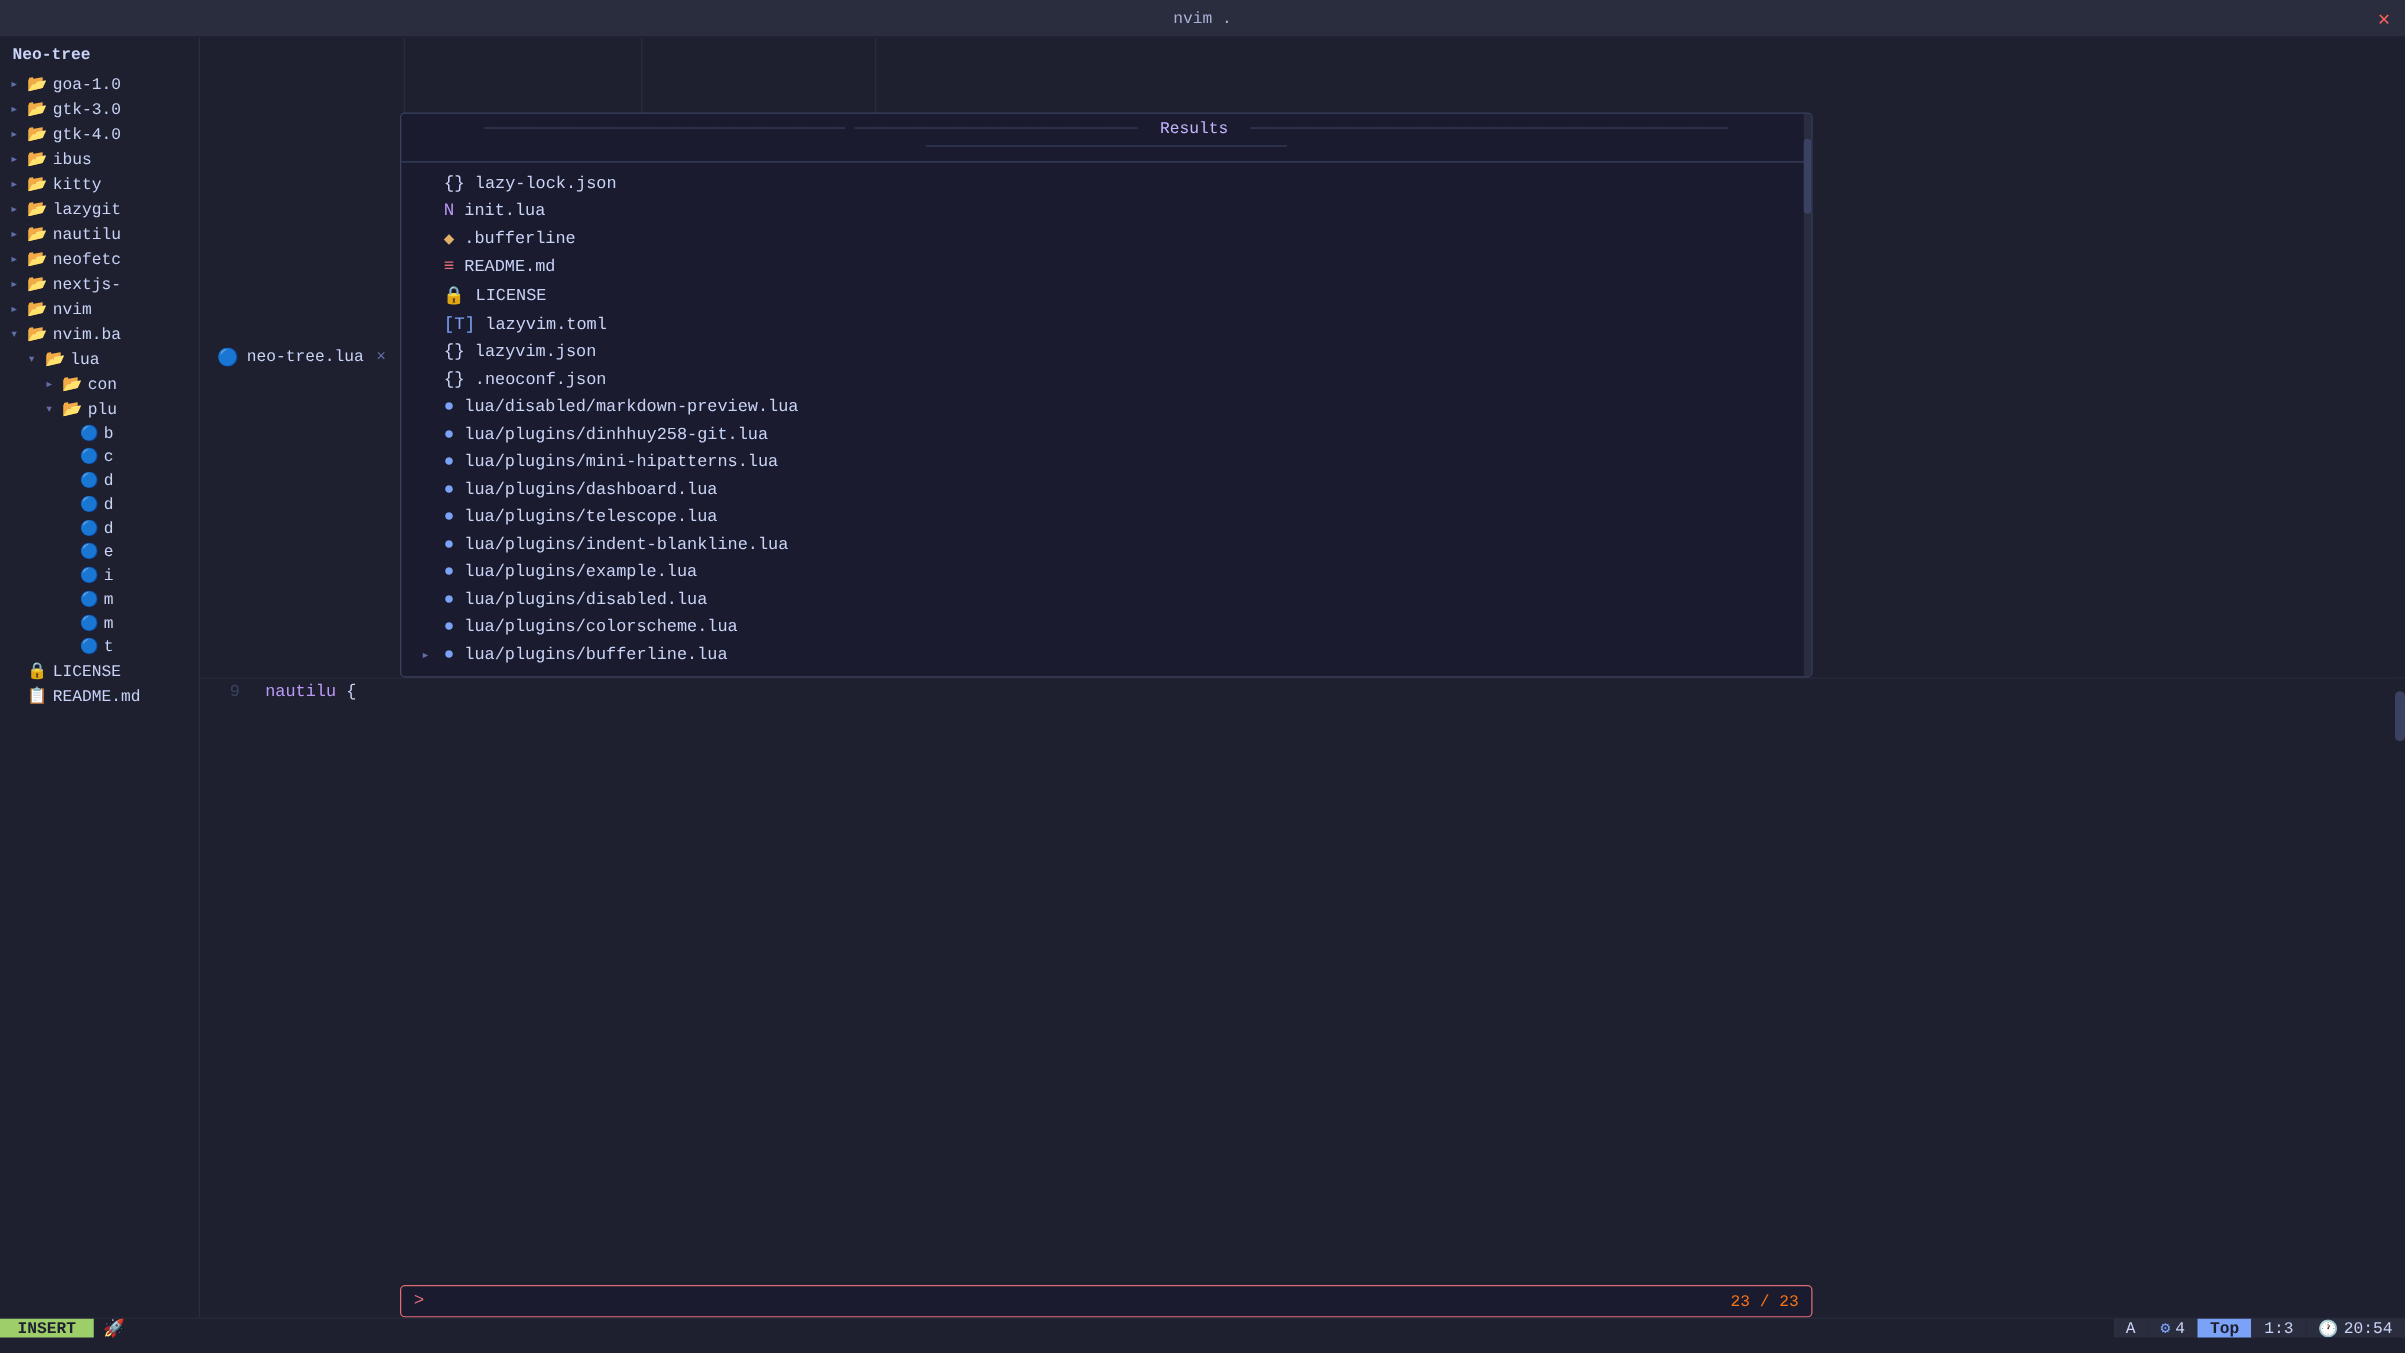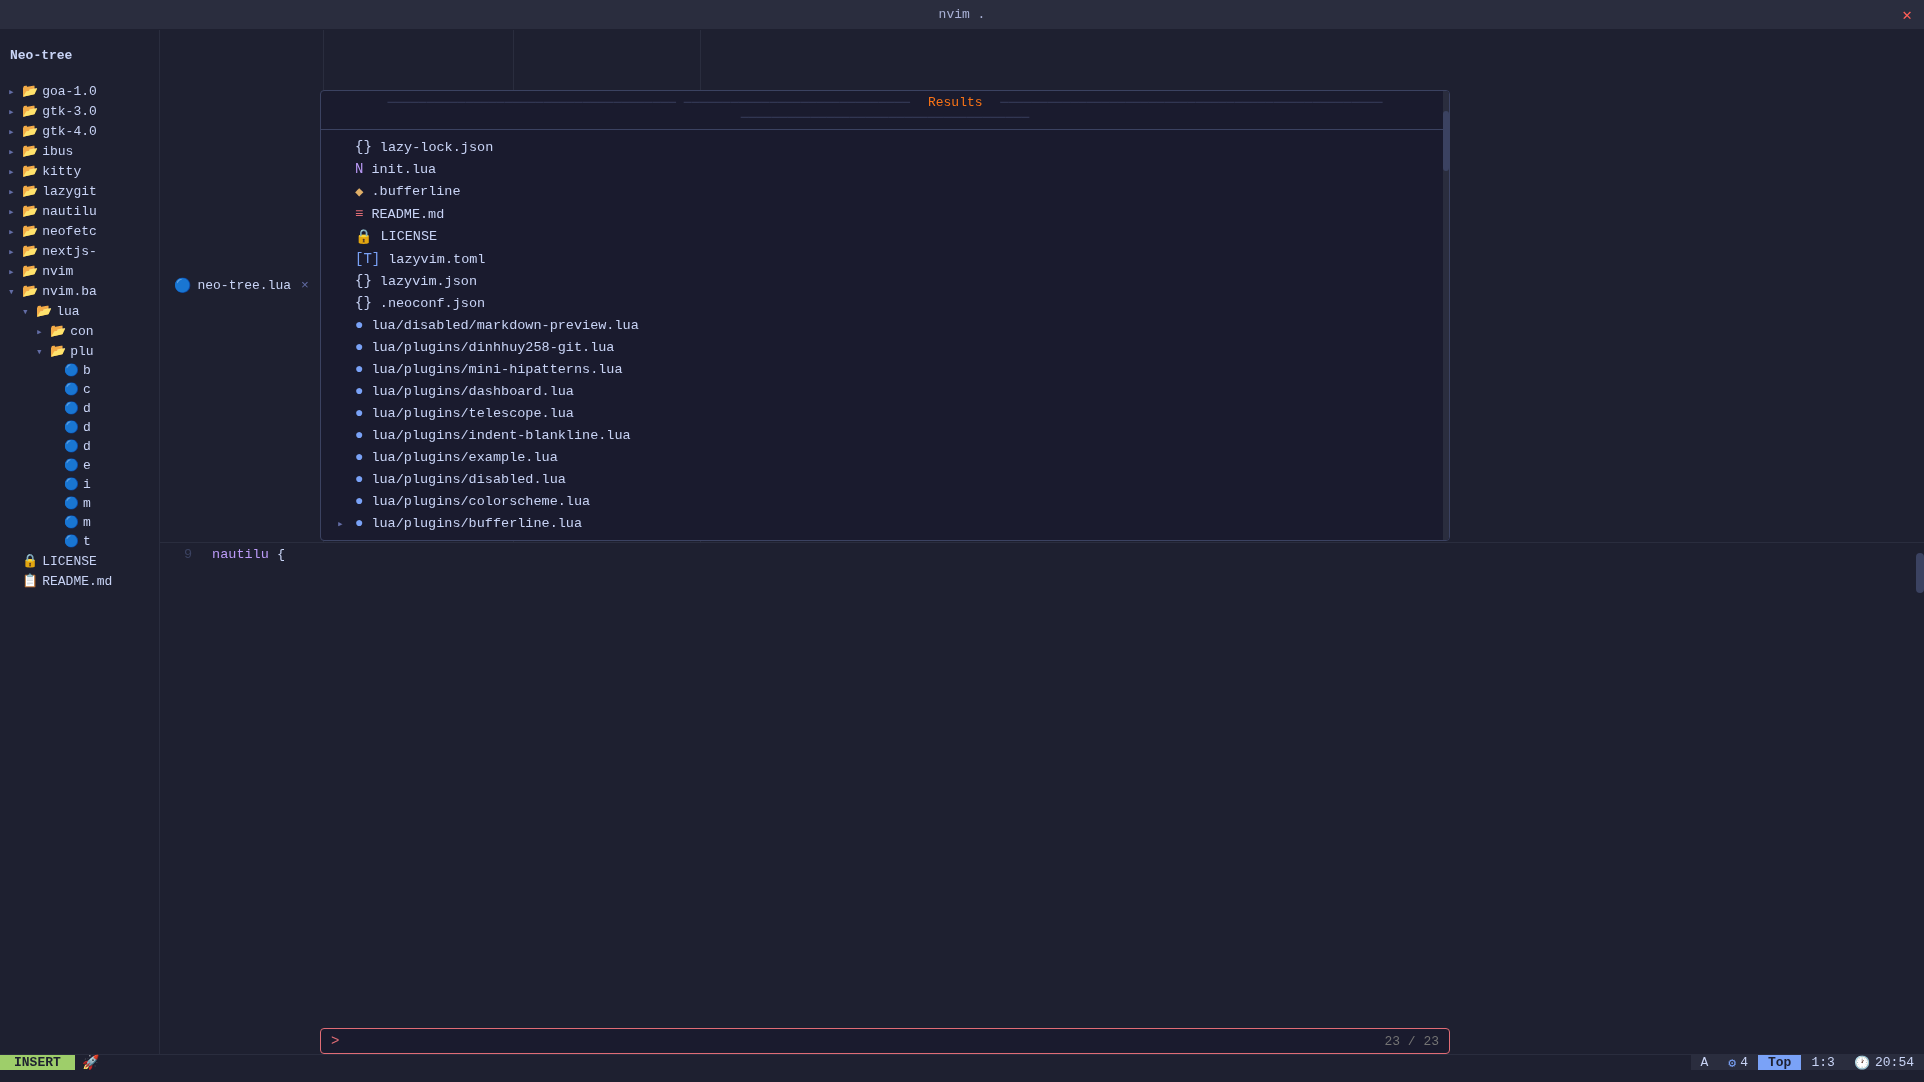--- a/index.html
+++ b/index.html
@@ -43,21 +43,21 @@
     #sidebar {
       width: 160px;
       background: #1e2030;
       border-right: 1px solid #2a2d3e;
       overflow: hidden;
       flex-shrink: 0;
     }
     #sidebar-header {
       color: #c8d3f5;
       font-size: 13px;
-      padding: 18px 10px;
+      padding: 6px 10px;
       font-weight: bold;
     }
     .tree-item {
       display: flex;
       align-items: center;
       padding: 2px 4px 2px 8px;
       font-size: 13px;
       color: #c8d3f5;
       white-space: nowrap;
       overflow: hidden;
@@ -152,21 +152,21 @@
       padding: 4px 0;
       border-bottom: 1px solid #3b4261;
       position: relative;
     }
     #results-header::before,
     #results-header::after {
       content: '─────────────────────────────────────';
       color: #3b4261;
     }
     .results-title {
-      color: #f97316;
+      color: #c4b5fd;
       padding: 0 10px;
     }
     #results-list {
       padding: 6px 0;
     }
     .result-item {
       display: flex;
       align-items: center;
       padding: 3px 16px;
       font-size: 13.5px;
@@ -219,21 +219,21 @@
       background: transparent;
       border: none;
       outline: none;
       color: #c8d3f5;
       font-family: 'Courier New', Courier, monospace;
       font-size: 14px;
       flex: 1;
       caret-color: #c8d3f5;
     }
     #find-files-count {
-      color: #737373;
+      color: #f97316;
       font-size: 13px;
       margin-left: auto;
     }
 
     
     #statusbar {
       height: 16px;
       background: #1e2030;
       display: flex;
       align-items: center;

